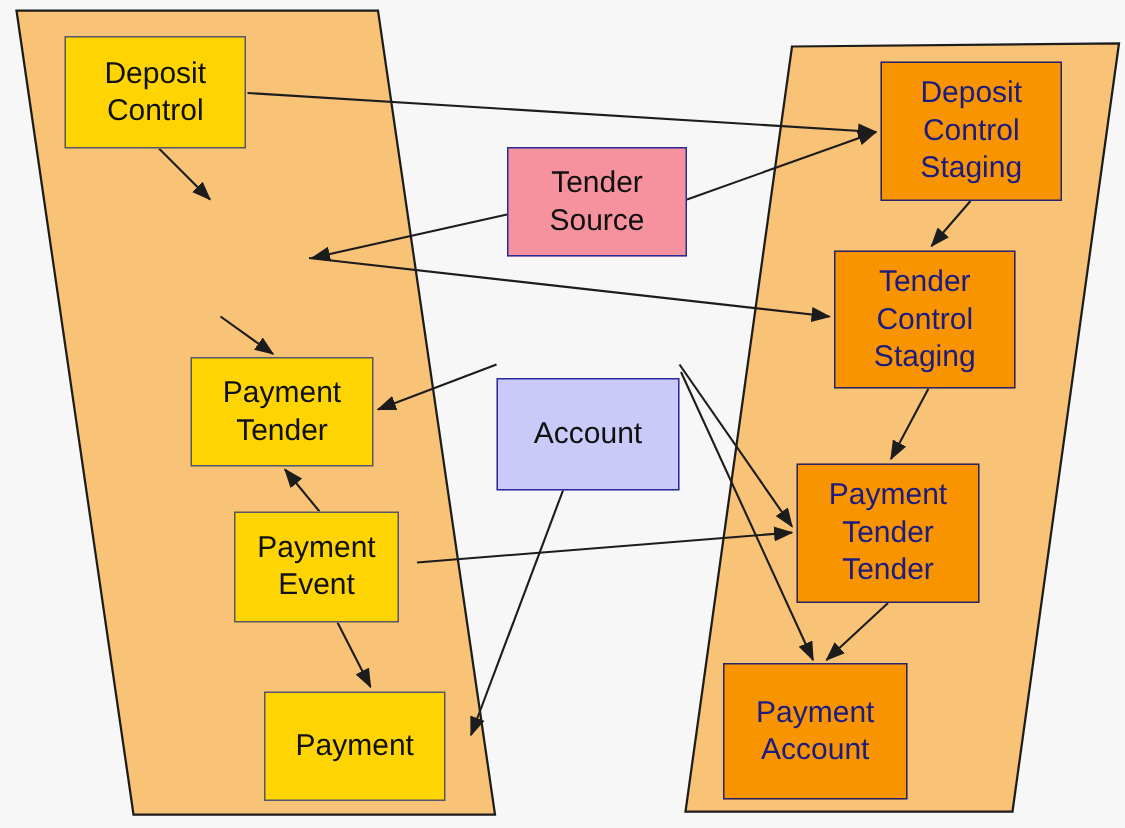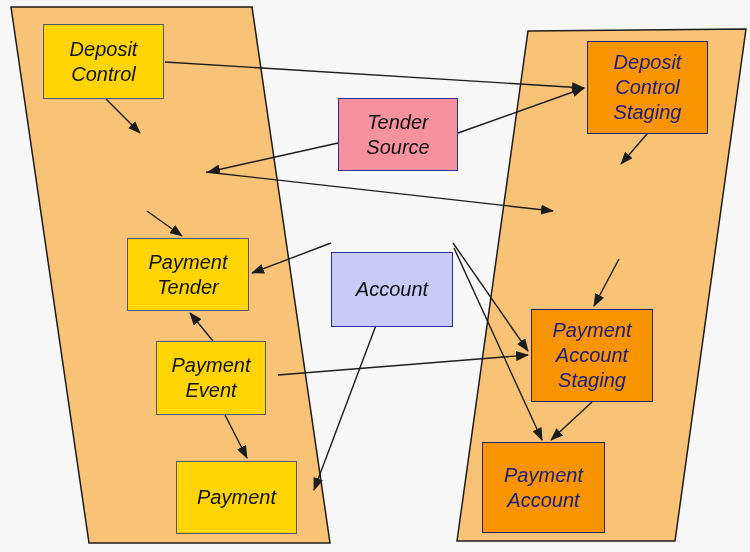--- a/index.html
+++ b/index.html
@@ -1,20 +1,19 @@
 <!DOCTYPE html>
 <html style="--current-fill: #ffd403; --staging-fill: #f89400; --source-fill: #f5929e; --account-fill: #c9caf8; --panel-fill: #f8c377; --panel-stroke: #1c1c1c; --staging-text: #1b1b80; --arrow: #1c1c1c;"><head>
 <meta charset="utf-8">
 <style>
   html,body{margin:0;padding:0;background:#f7f7f8;}
   .stage{
     position:relative;width:750px;height:552px;overflow:hidden;
     font-family:"Liberation Sans",sans-serif;
     background:#f7f7f8;
-    font-style:italic;
   }
   svg{position:absolute;left:0;top:0;}
   .panel{fill:var(--panel-fill);stroke:var(--panel-stroke);stroke-width:1.5;}
   .edge{stroke:var(--arrow);stroke-width:1.4;fill:none;}
   #arrowhead path{fill:var(--arrow);}
   .node{
     position:absolute;display:flex;align-items:center;justify-content:center;
     text-align:center;font-size:20px;line-height:25px;color:#101010;
     box-sizing:border-box;border:1.6px solid #4e4e66;
   }
@@ -72,20 +71,23 @@
   <div class="node source" style="left:338px;top:98px;width:120px;height:73px">
     <span>Tender Source</span>
   </div>
   <div class="node account" style="left:331px;top:204px;width:122px;height:75px">
     <span>Account</span>
   </div>
 
   <div class="node staging" style="left:587px;top:41px;width:121px;height:93px">
     <span>Deposit Control Staging</span>
   </div>
+  <div class="node staging" style="left:556px;top:167px;width:121px;height:92px">
+    <span>Tender Control Staging</span>
+  </div>
   <div class="node staging" style="left:531px;top:309px;width:122px;height:93px">
-    <span>Payment Account Staging</span>
+    <span>Payment Tender Tender</span>
   </div>
   <div class="node staging" style="left:482px;top:442px;width:123px;height:91px">
     <span>Payment Account</span>
   </div>
 
 </div>
 
 </body></html>

